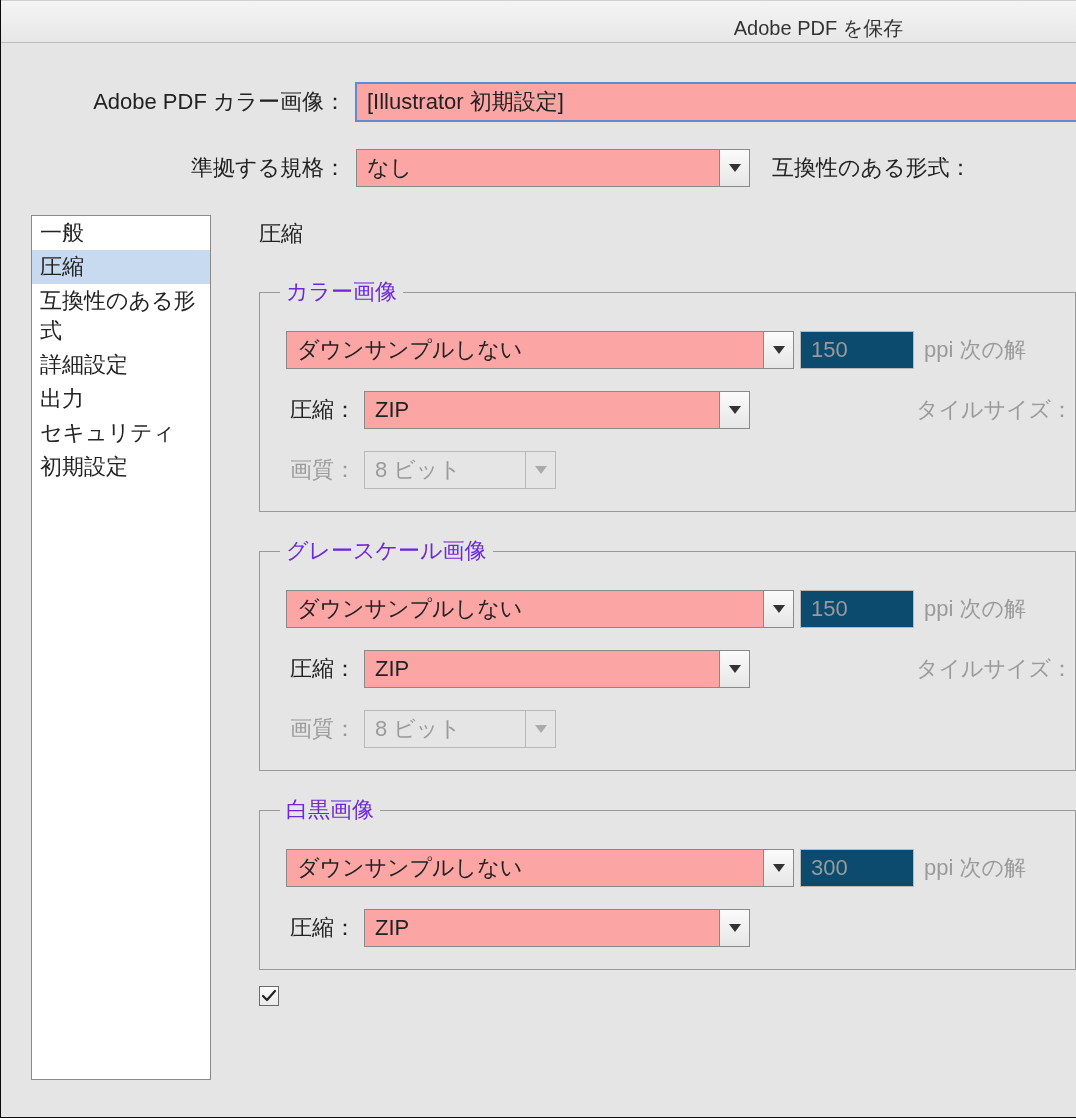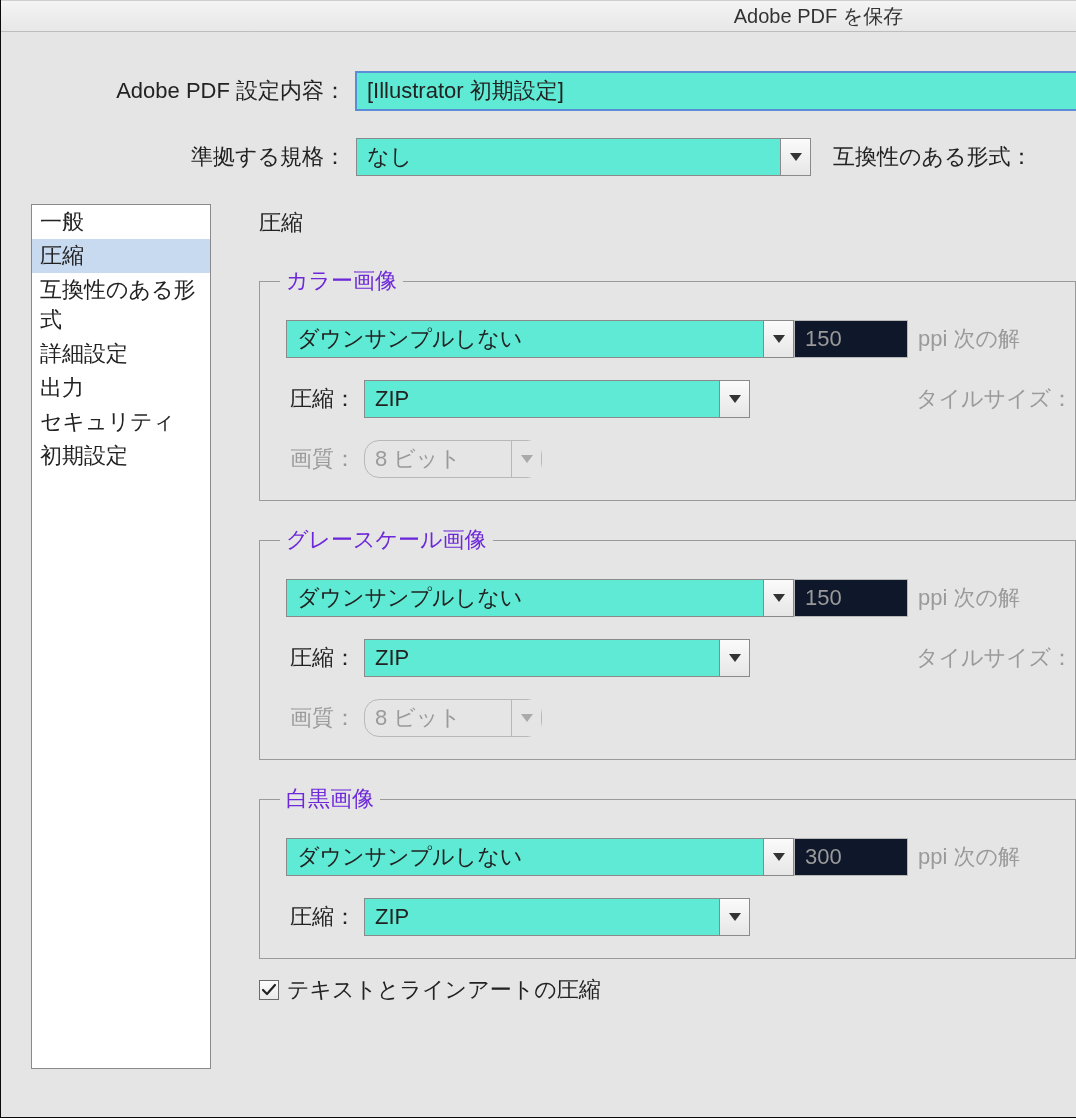--- a/index.html
+++ b/index.html
@@ -8,26 +8,26 @@
     .app {
       width: 1076px;
       height: 1118px;
       background: #e5e5e5;
       position: relative;
       border: 1px solid #0a0a0a;
       border-top: none;
       border-right: none;
     }
     .titlebar {
-      height: 32px;
+      height: 43px;
       background: linear-gradient(to bottom, #f4f4f4 0%, #e7e7e7 100%);
       border-top: 1px solid #cfcfcf;
       border-bottom: 1px solid #bdbdbd;
       display: flex;
-      align-items: center;
+      align-items: flex-end;
       justify-content: center;
       font-size: 20px;
       color: #333;
     }
     .titlebar .title-text { position: relative; left: 280px; }
     .content {
       padding: 40px 0 0 0;
     }
     
     .row {
@@ -39,21 +39,21 @@
       flex: 0 0 355px;
       text-align: right;
       padding-right: 10px;
       font-size: 22px;
       color: #222;
     }
     .combobox {
       position: relative;
       display: flex;
       height: 38px;
-      background: #5eead4;
+      background: #fca5a5;
       border: 1px solid #8a8a8a;
     }
     .combobox.focused {
       box-shadow: 0 0 0 1px #5a8dd6;
       border-color: #5a8dd6;
     }
     .combobox .cb-text {
       flex: 1 1 auto;
       padding: 4px 10px;
       font-size: 22px;
@@ -79,21 +79,21 @@
     .combobox.disabled .cb-btn {
       background: #e5e5e5;
       border-left: 1px solid #b8b8b8;
     }
     .tri-down { width: 0; height: 0; border-left: 6px solid transparent; border-right: 6px solid transparent; border-top: 8px solid #333; }
     .combobox.disabled .tri-down { border-top-color: #aaa; }
 
     .preset-combo { flex: 1; min-width: 0; border-right: none; }
 
     .row.second .label-right { flex: 0 0 355px; }
-    .std-combo { width: 455px; }
+    .std-combo { width: 394px; }
     .compat-label { margin-left: 22px; font-size: 22px; color: #222; white-space: nowrap; }
 
     .main-area {
       display: flex;
       padding: 0 0 0 30px;
       gap: 30px;
     }
     .sidebar {
       width: 180px;
       height: 865px;
@@ -138,30 +138,31 @@
       text-align: right;
       font-size: 22px;
       color: #222;
       padding-right: 8px;
     }
     .grp-label.dim { color: #9a9a9a; }
 
     .downsample-combo { width: 508px; }
     .comp-combo { width: 386px; }
     .comp-combo-mono { width: 386px; }
-    .quality-combo { width: 178px; border-radius: 15px; }
+    .quality-combo { width: 192px; }
 
     .numbox {
       width: 114px;
       height: 38px;
       border: 1px solid #b8b8b8;
-      background: #0f172a;
+      background: #0c4a6e;
       color: #9a9a9a;
       font-size: 22px;
       padding: 4px 10px;
+      margin-left: 6px;
       line-height: 28px;
     }
     .unit {
       font-size: 22px;
       color: #9a9a9a;
       margin-left: 10px;
       white-space: nowrap;
     }
     .tile-label {
       font-size: 22px;
@@ -195,21 +196,21 @@
 
 <div class="app">
 
   <div class="titlebar">
     <span class="title-text">Adobe PDF を保存</span>
   </div>
 
   <div class="content">
 
     <div class="row" style="padding-left:0;">
-      <div class="label-right">Adobe PDF 設定内容：</div>
+      <div class="label-right">Adobe PDF カラー画像：</div>
       <div class="combobox preset-combo focused">
         <div class="cb-text">[Illustrator 初期設定]</div>
       </div>
     </div>
 
     <div class="row second" style="padding-left:0;">
       <div class="label-right">準拠する規格：</div>
       <div class="combobox std-combo">
         <div class="cb-text">なし</div>
         <div class="cb-btn">
@@ -321,19 +322,18 @@
             </div>
           </div>
         </fieldset>
 
         <div class="checkbox-row">
           <div class="chkbox">
             <svg width="16" height="16" viewBox="0 0 16 16">
               <path d="M2 8 L6 12 L14 3" stroke="#222" stroke-width="2.2" fill="none" stroke-linecap="round" stroke-linejoin="round"></path>
             </svg>
           </div>
-          <span>テキストとラインアートの圧縮</span>
         </div>
 
       </div>
     </div>
   </div>
 </div>
 
 </body></html>

